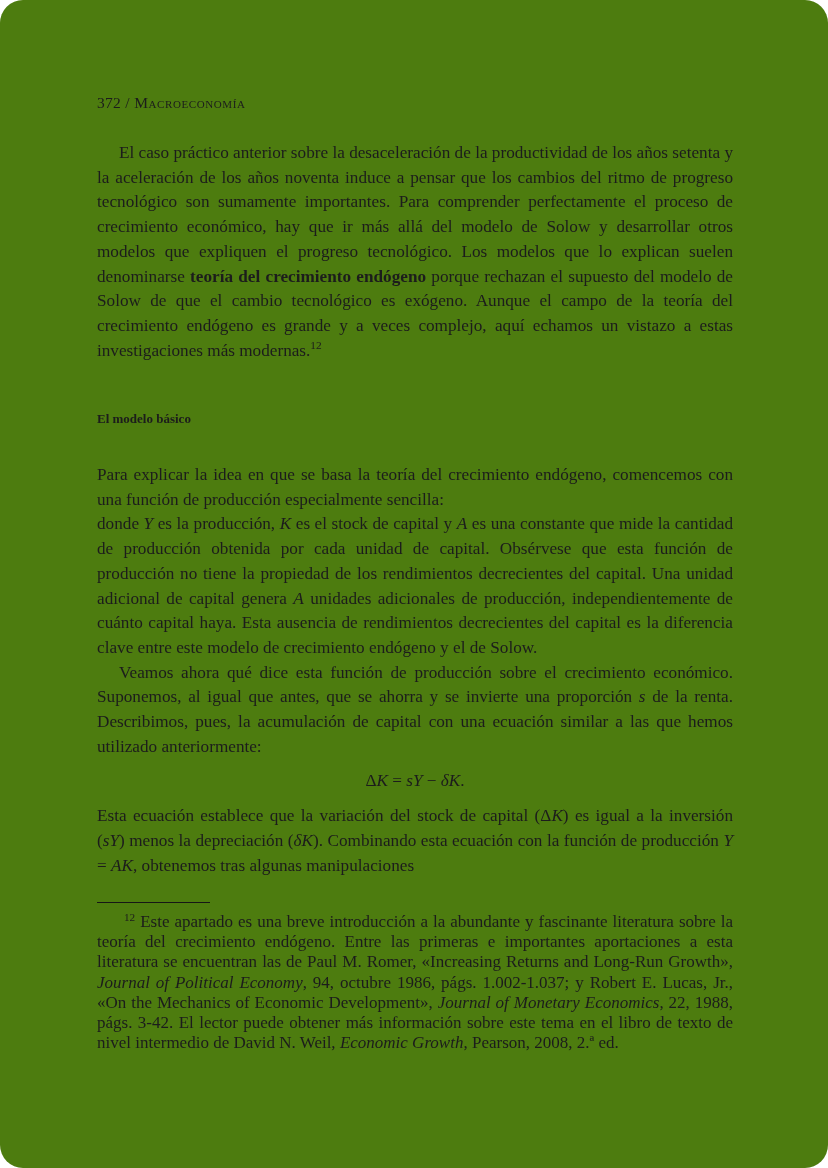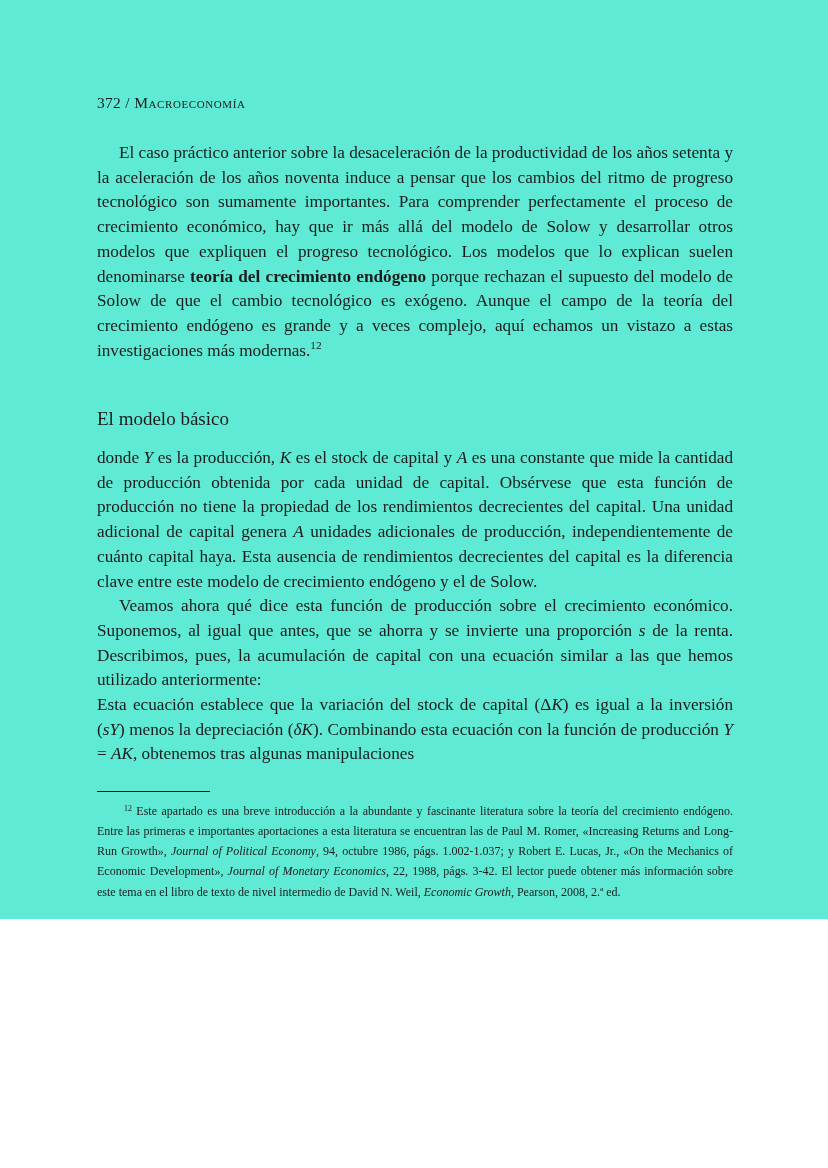--- a/index.html
+++ b/index.html
@@ -3,26 +3,27 @@
 <meta charset="utf-8">
 <style>
   html, body {
     margin: 0;
     padding: 0;
     background: #ffffff;
   }
   .page {
     position: relative;
     width: 828px;
-    height: 919px;
-    background: #5eead4;
+    height: 1168px;
+    background: #4d7c0f;
     font-family: "Liberation Serif", "DejaVu Serif", serif;
     color: #1c1c1c;
     box-sizing: border-box;
     overflow: hidden;
+    border-radius: 23px;
   }
   .content {
     position: absolute;
     left: 97px;
     top: 94px;
     width: 636px;
   }
   .running-head {
     font-size: 15.5px;
     letter-spacing: 0.3px;
@@ -30,23 +31,23 @@
   }
   .sc { font-variant: small-caps; letter-spacing: 0.6px; }
   .body-text {
     font-size: 17.2px;
     line-height: 24.7px;
     text-align: justify;
   }
   p.para { margin: 0; }
   .indent { text-indent: 22px; font-family: Liberation Serif, serif; }
   .section-heading {
-    font-weight: normal;
-    font-size: 19px;
-    margin: 44px 0 14px 0;
+    font-weight: bold;
+    font-size: 13px;
+    margin: 44px 0 31px 0;
     text-align: left;
   }
   .equation {
     text-align: center;
     text-indent: 0;
     margin: 10px 0 10px 0;
   }
   .i { font-style: italic; }
   .b { font-weight: bold; }
   .sup {
@@ -55,21 +56,21 @@
     top: -0.55em;
     line-height: 0;
   }
   .footnote-sep {
     border: none;
     border-top: 1.6px solid #161616;
     width: 113px;
     margin: 24px 0 9px 0;
   }
   .footnote {
-    font-size: 12px;
+    font-size: 17px;
     line-height: 20.1px;
     text-align: justify;
     text-indent: 27px;
     margin: 0;
   }
 </style>
 </head>
 <body>
 
 <div class="page">
@@ -77,26 +78,28 @@
 
     <div class="running-head">
       <span>372</span><span> / </span><span class="sc">Macroeconomía</span>
     </div>
 
     <div class="body-text">
       <p class="para indent"><span>El caso práctico anterior sobre la desaceleración de la productividad de los años setenta y la aceleración de los años noventa induce a pensar que los cambios del ritmo de progreso tecnológico son sumamente importantes. Para comprender perfectamente el proceso de crecimiento económico, hay que ir más allá del modelo de Solow y desarrollar otros modelos que expliquen el progreso tecnológico. Los modelos que lo explican suelen denominarse </span><span class="b">teoría del crecimiento endógeno</span><span> porque rechazan el supuesto del modelo de Solow de que el cambio tecnológico es exógeno. Aunque el campo de la teoría del crecimiento endógeno es grande y a veces complejo, aquí echamos un vistazo a estas investigaciones más modernas.</span><span class="sup">12</span></p>
 
       <h2 class="section-heading">El modelo básico</h2>
 
+      <p class="para"><span>Para explicar la idea en que se basa la teoría del crecimiento endógeno, comencemos con una función de producción especialmente sencilla:</span></p>
 
 
       <p class="para"><span>donde </span><span class="i">Y</span><span> es la producción, </span><span class="i">K</span><span> es el stock de capital y </span><span class="i">A</span><span> es una constante que mide la cantidad de producción obtenida por cada unidad de capital. Obsérvese que esta función de producción no tiene la propiedad de los rendimientos decrecientes del capital. Una unidad adicional de capital genera </span><span class="i">A</span><span> unidades adicionales de producción, independientemente de cuánto capital haya. Esta ausencia de rendimientos decrecientes del capital es la diferencia clave entre este modelo de crecimiento endógeno y el de Solow.</span></p>
 
       <p class="para indent"><span>Veamos ahora qué dice esta función de producción sobre el crecimiento económico. Suponemos, al igual que antes, que se ahorra y se invierte una proporción </span><span class="i">s</span><span> de la renta. Describimos, pues, la acumulación de capital con una ecuación similar a las que hemos utilizado anteriormente:</span></p>
 
+      <div class="equation"><span>Δ</span><span class="i">K</span><span> = </span><span class="i">sY</span><span> − </span><span class="i">δK</span><span>.</span></div>
 
       <p class="para"><span>Esta ecuación establece que la variación del stock de capital (Δ</span><span class="i">K</span><span>) es igual a la inversión (</span><span class="i">sY</span><span>) menos la depreciación (</span><span class="i">δK</span><span>). Combinando esta ecuación con la función de producción </span><span class="i">Y</span><span> = </span><span class="i">AK</span><span>, obtenemos tras algunas manipulaciones</span></p>
     </div>
 
     <hr class="footnote-sep">
 
     <p class="footnote"><span class="sup">12</span><span> Este apartado es una breve introducción a la abundante y fascinante literatura sobre la teoría del crecimiento endógeno. Entre las primeras e importantes aportaciones a esta literatura se encuentran las de Paul M. Romer, «Increasing Returns and Long-Run Growth», </span><span class="i">Journal of Political Economy</span><span>, 94, octubre 1986, págs. 1.002-1.037; y Robert E. Lucas, Jr., «On the Mechanics of Economic Development», </span><span class="i">Journal of Monetary Economics</span><span>, 22, 1988, págs. 3-42. El lector puede obtener más información sobre este tema en el libro de texto de nivel intermedio de David N. Weil, </span><span class="i">Economic Growth</span><span>, Pearson, 2008, 2.ª ed.</span></p>
 
   </div>
 </div>

